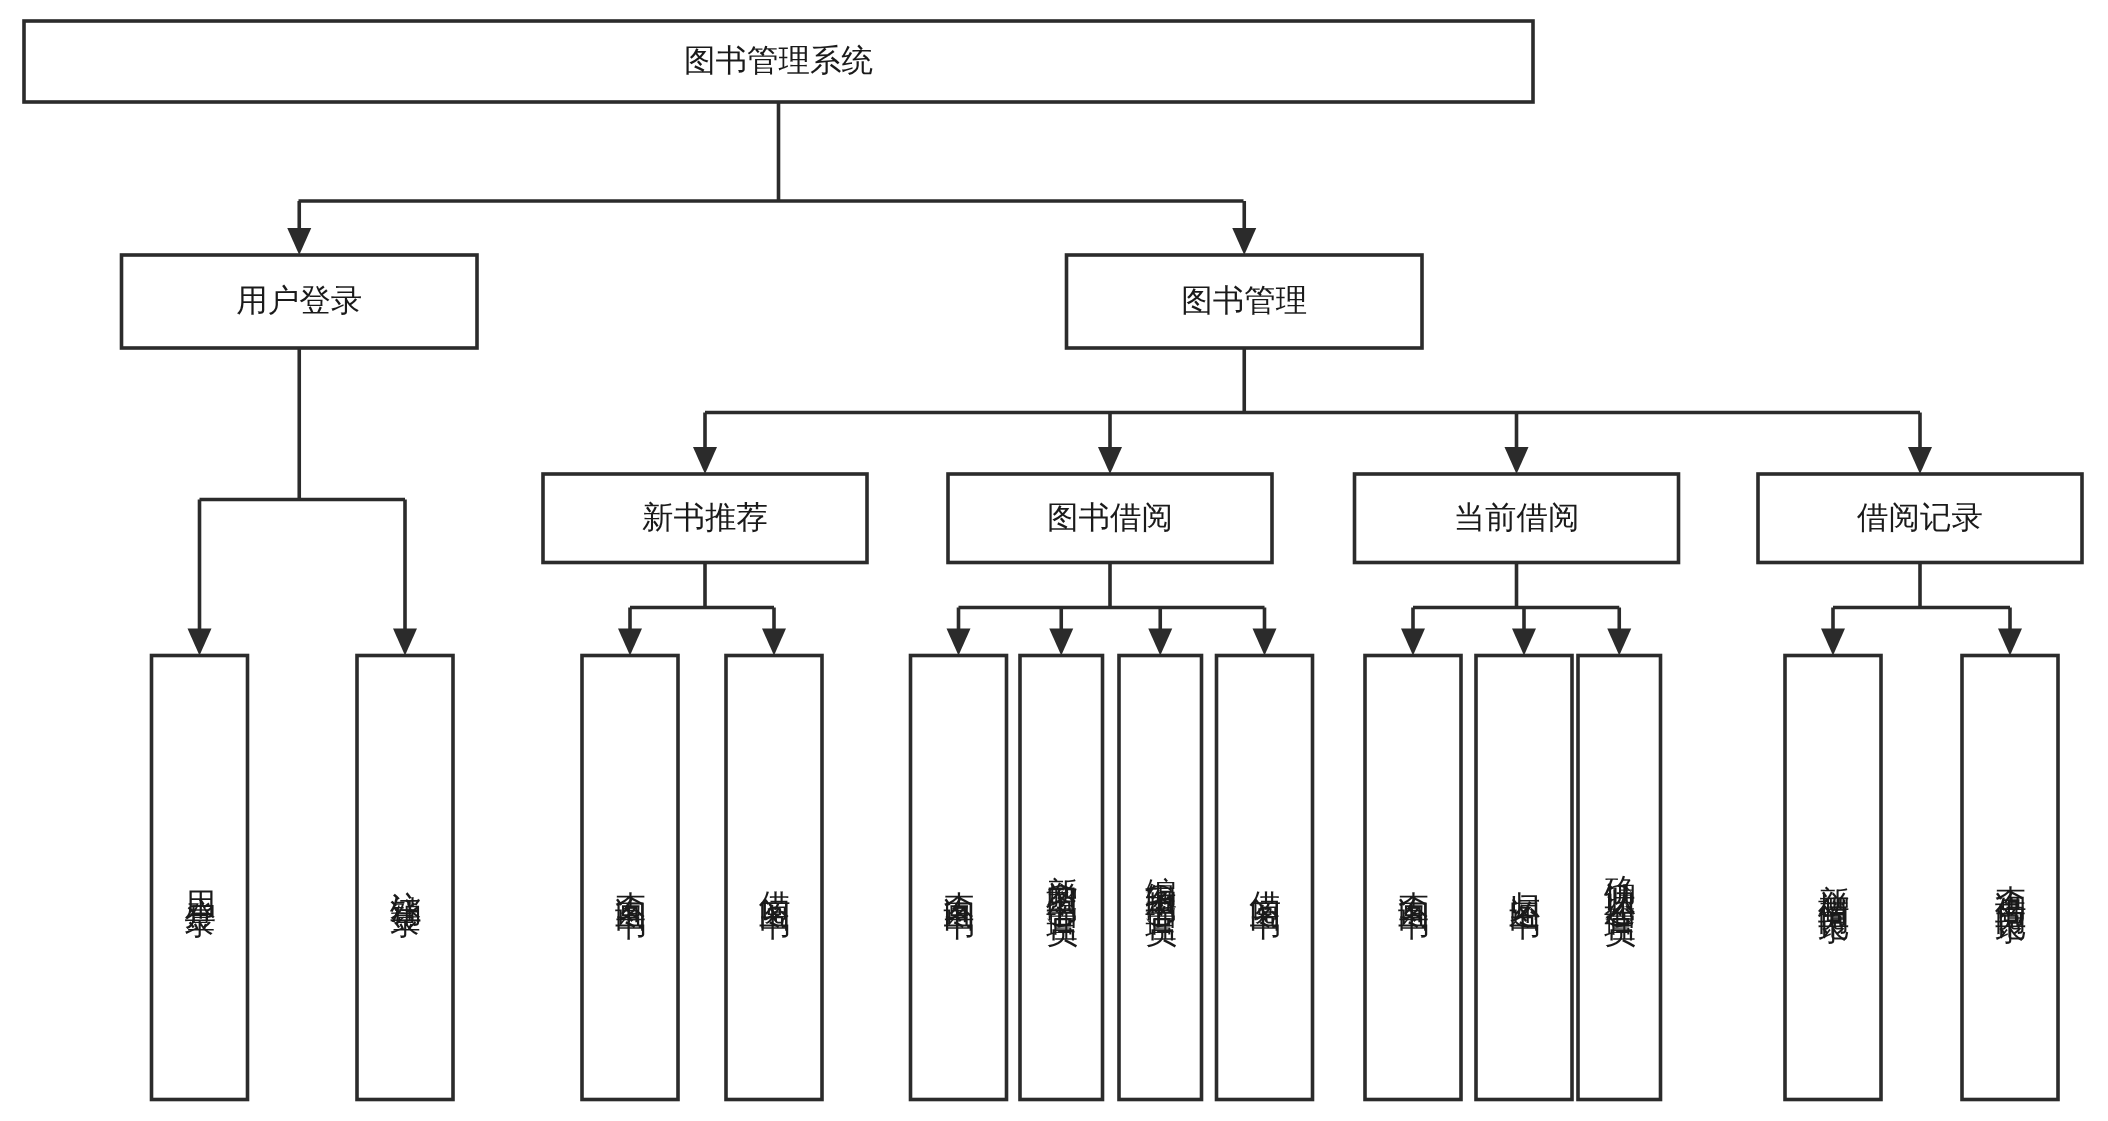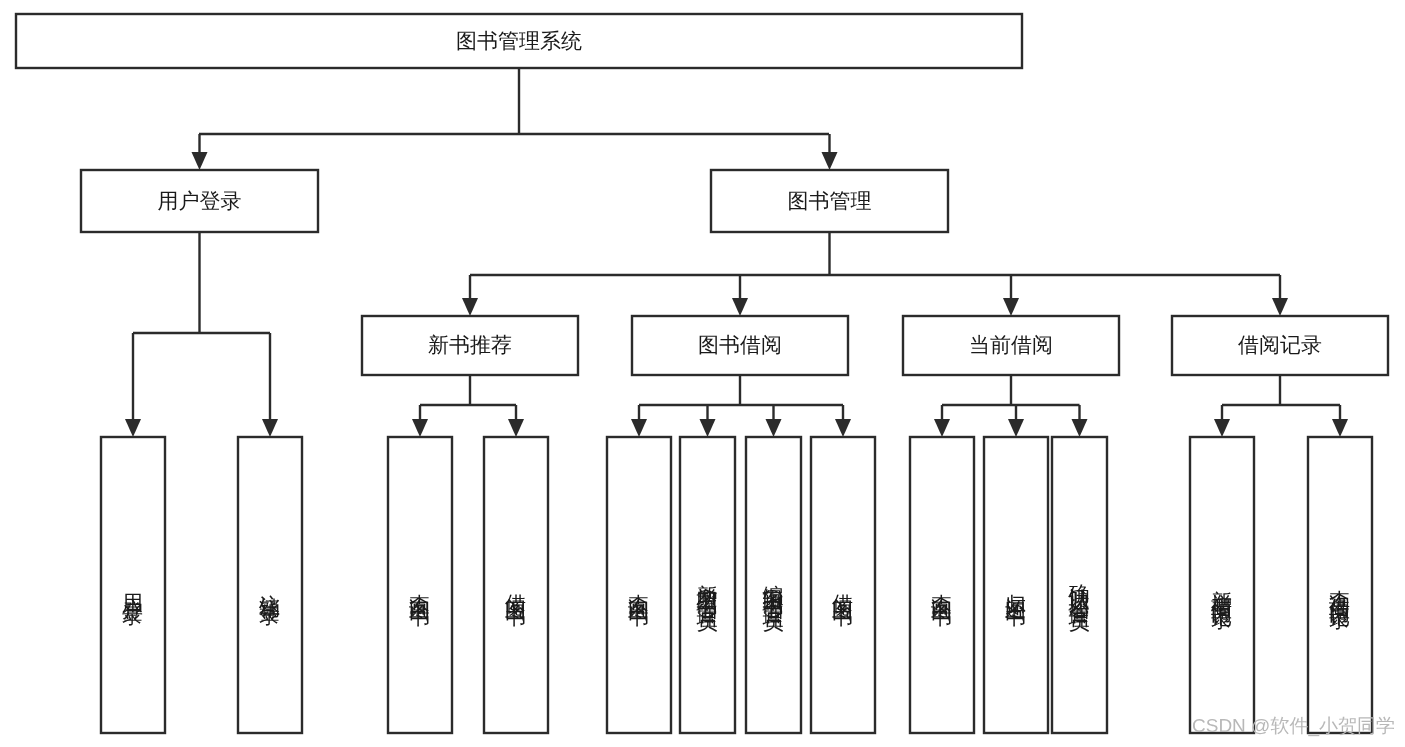--- a/index.html
+++ b/index.html
@@ -176,15 +176,14 @@
       <div class="vlabel" style="left: 680px; top: 437px; width: 55px; height: 296px;">新增图书（管理员）</div>
       <div class="vlabel" style="left: 746px; top: 437px; width: 55px; height: 296px;">编辑图书（管理员）</div>
       <div class="vlabel" style="left: 811px; top: 437px; width: 64px; height: 296px;">借阅图书</div>
       <div class="vlabel" style="left: 910px; top: 437px; width: 64px; height: 296px;">查询图书</div>
       <div class="vlabel" style="left: 984px; top: 437px; width: 64px; height: 296px;">归还图书</div>
       <div class="vlabel" style="left: 1052px; top: 437px; width: 55px; height: 296px;">确认归还（管理员）</div>
       <div class="vlabel" style="left: 1190px; top: 437px; width: 64px; height: 296px;">新增借阅记录</div>
       <div class="vlabel" style="left: 1308px; top: 437px; width: 64px; height: 296px;">查询借阅记录</div>
     </div>
 
-  <div class="watermark" style="left: 1192px; top: 713px;">CSDN @软件_小贺同学</div>
 
 </div>
 
 </body></html>

